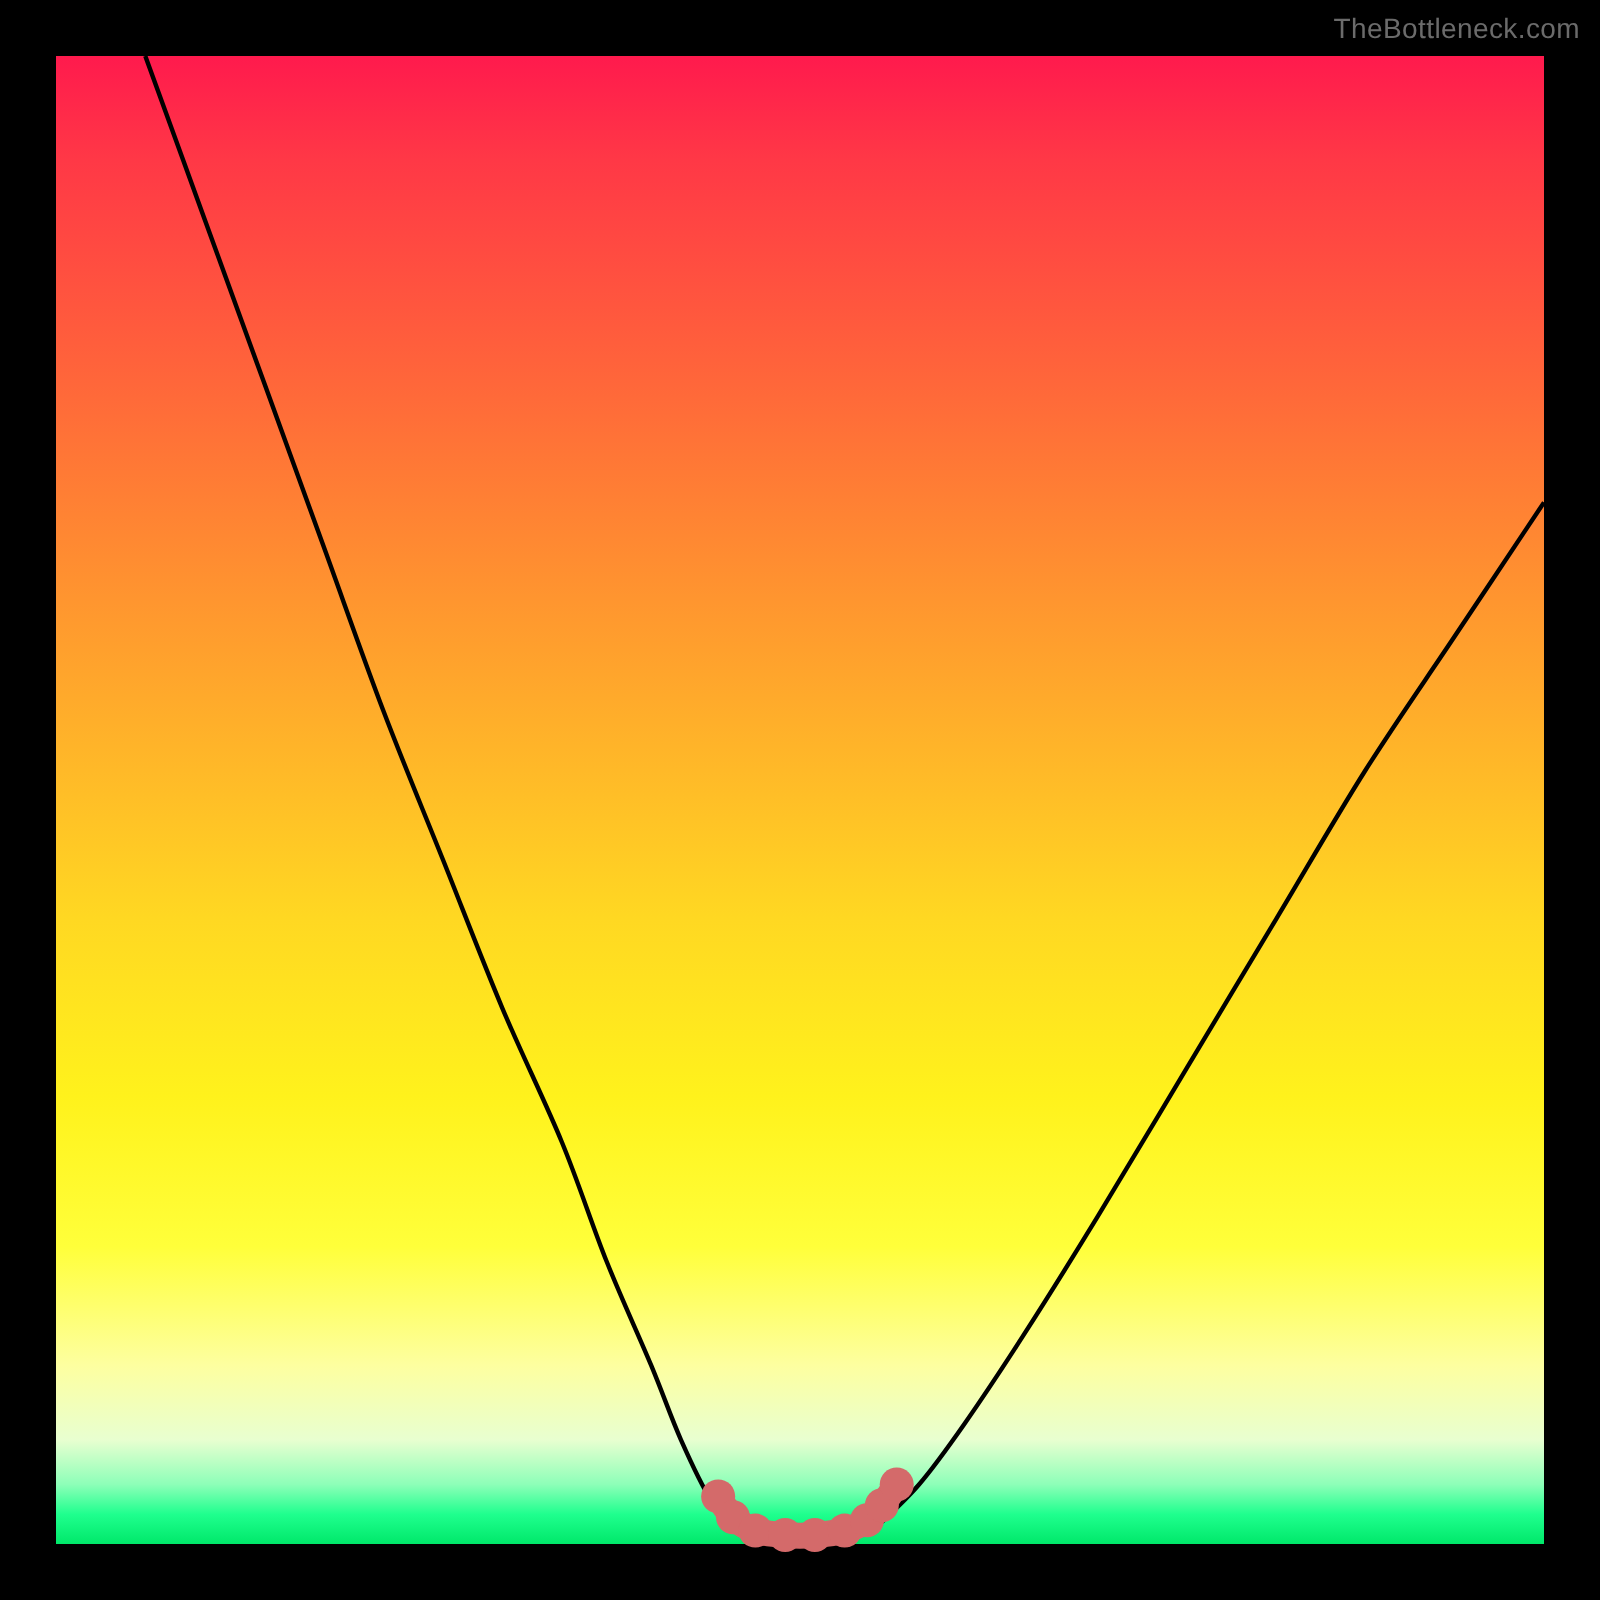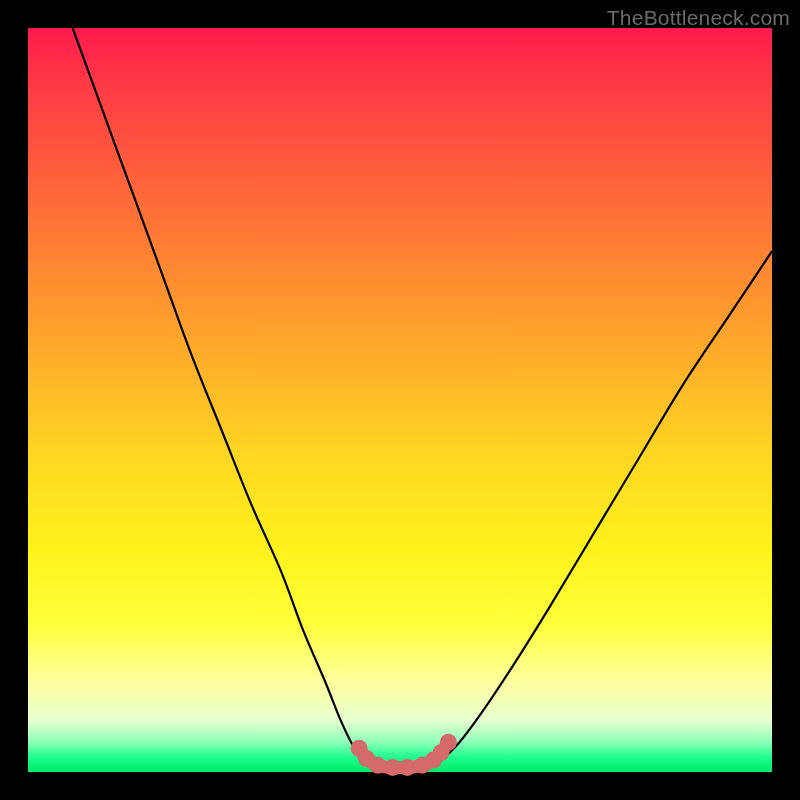--- a/index.html
+++ b/index.html
@@ -37,21 +37,21 @@
       #8dffb8 96%,
       #1fff8e 98%,
       #00e86a 100%
     );
   }
   .watermark {
     position: absolute;
     top: 6px;
     right: 10px;
     color: #6b6b6b;
-    font-size: 21px;
+    font-size: 14px;
     font-weight: 500;
     letter-spacing: 0.2px;
     user-select: none;
     text-align: center;
   }
   svg.curves {
     position: absolute;
     left: 0; top: 0;
     width: 744px;
     height: 744px;

